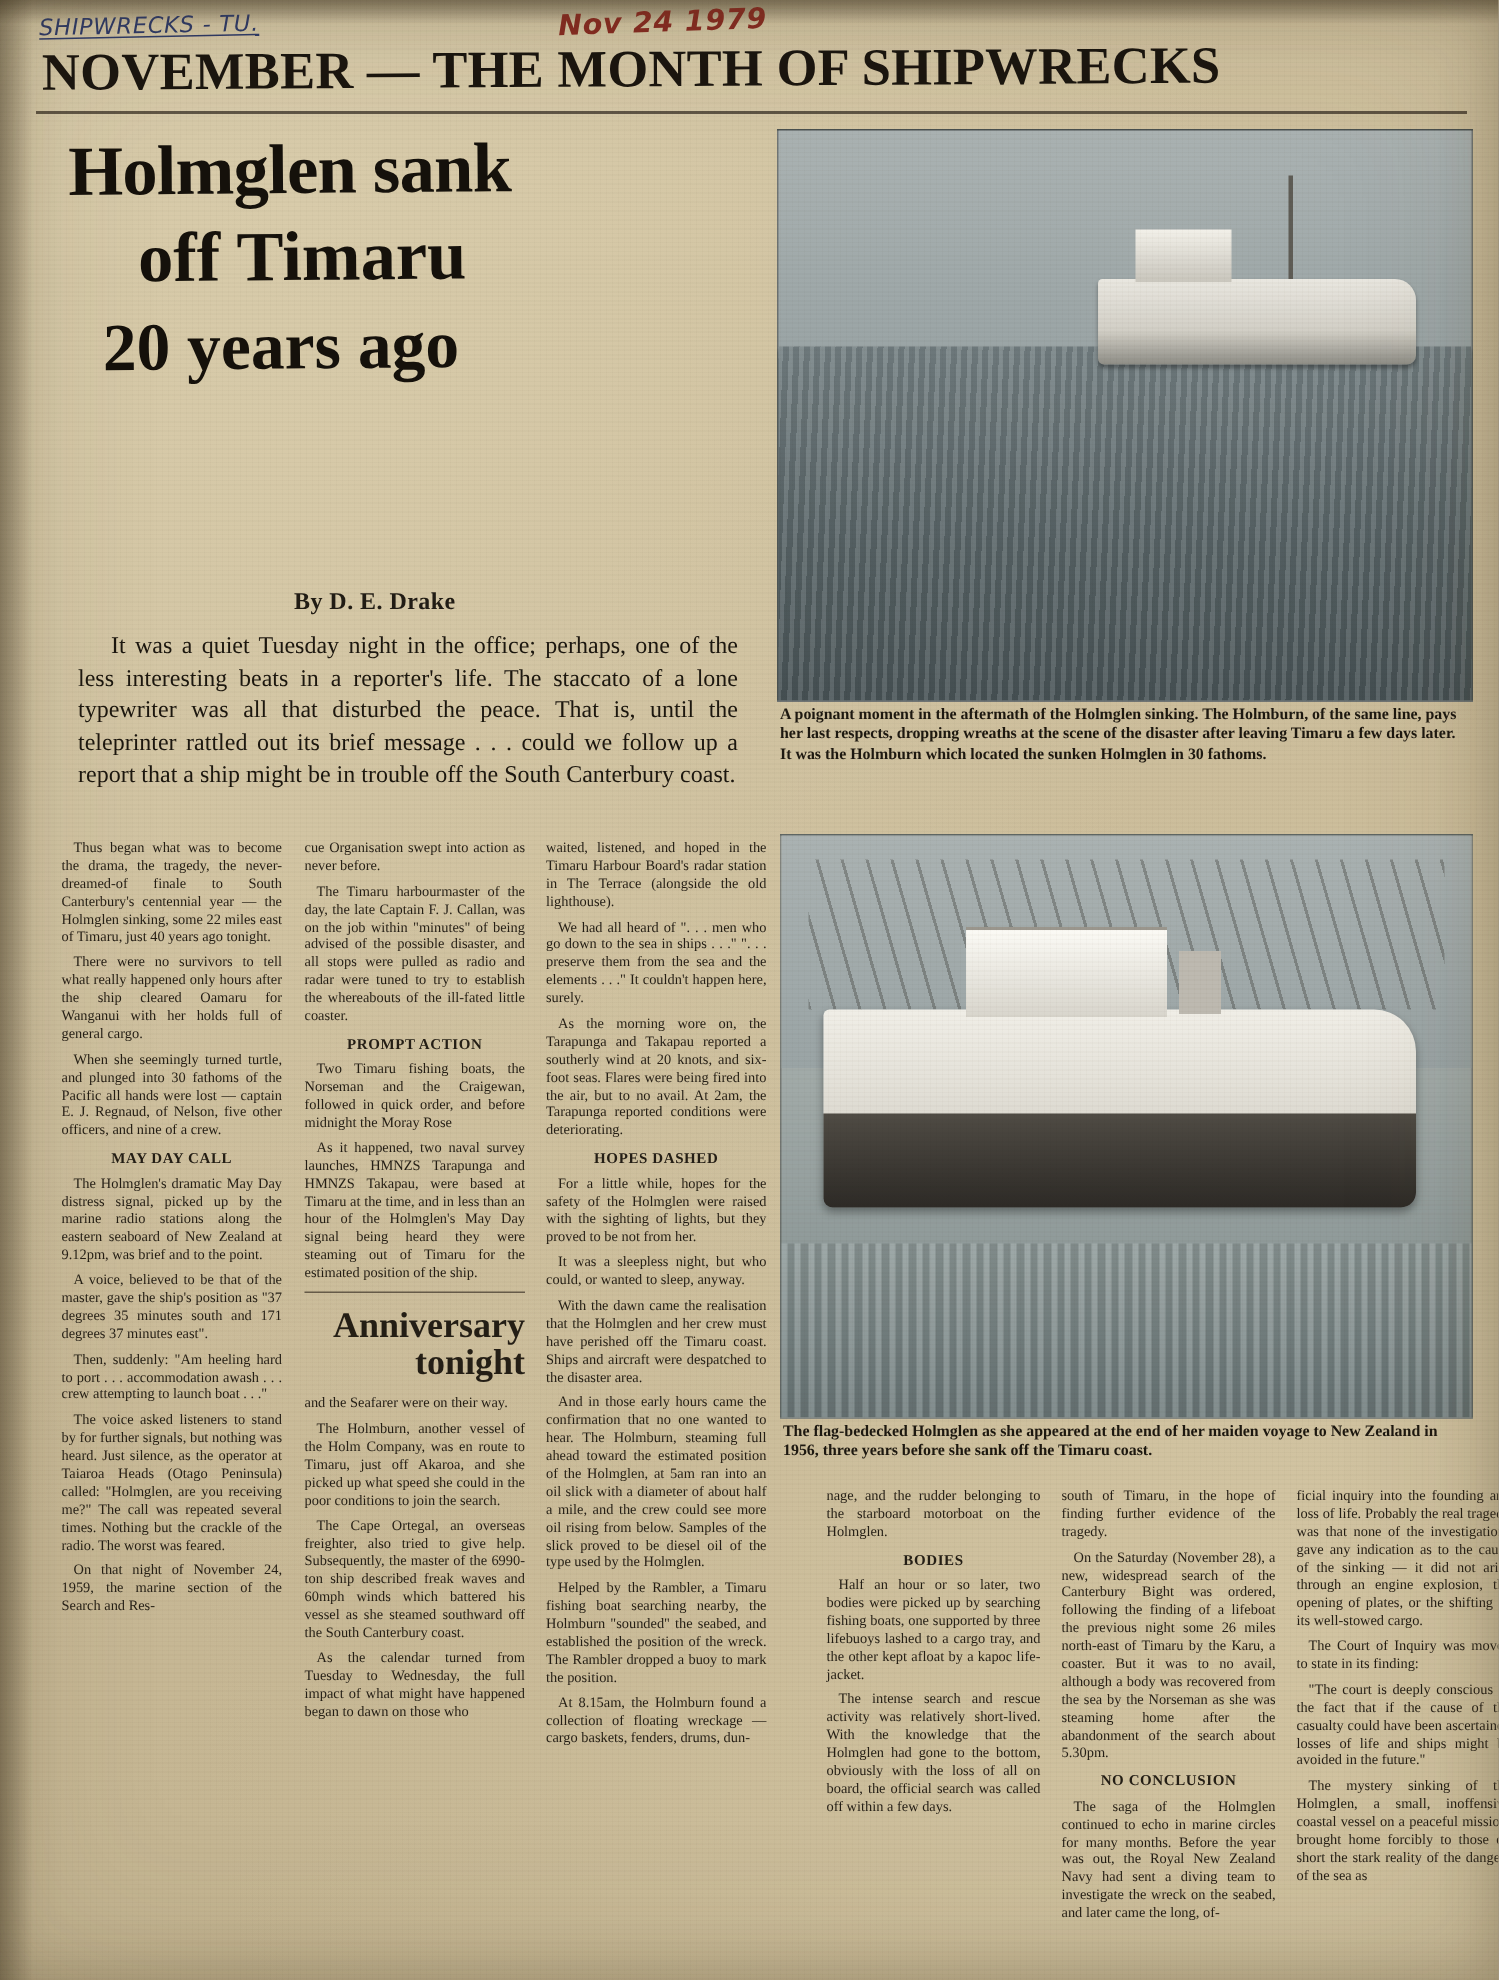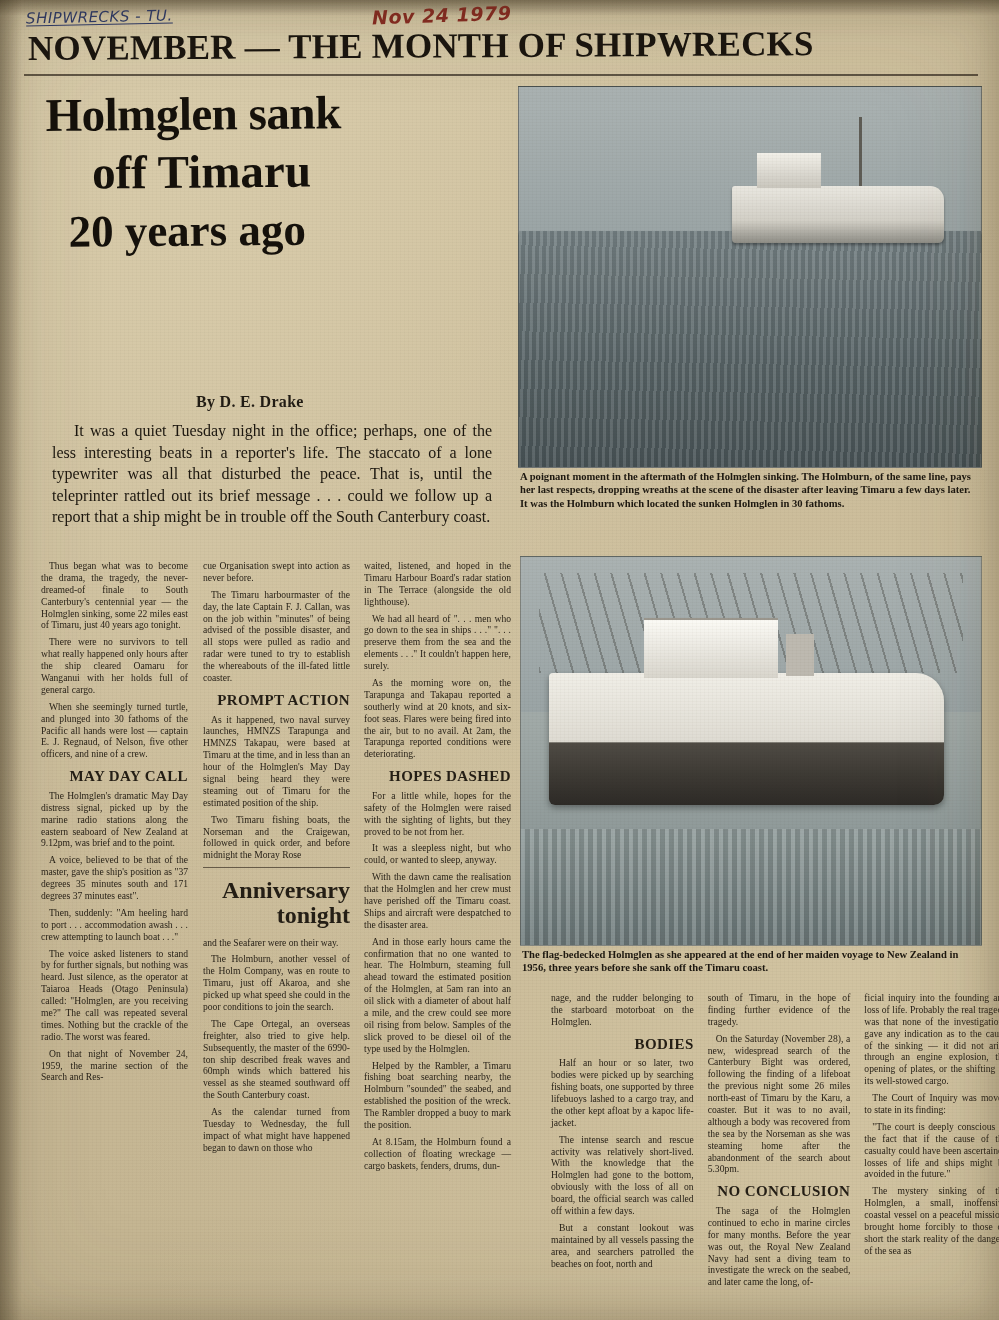--- a/index.html
+++ b/index.html
@@ -143,25 +143,25 @@
     padding: 0 7px;
   }
   .col.c1 { width: 150px; }
   .col.c2 { width: 150px; border-left: 1px solid rgba(50,40,25,.0); }
   .col.c3 { width: 150px; }
   .col p { margin: 0 0 5px 0; text-indent: 8px; }
   .col p.noind { text-indent: 0; }
   .col .ital { font-style: italic; }
   .subhead {
     font-weight: bold;
-    font-size: 15px;
+    font-size: 10px;
     letter-spacing: .4px;
     margin: 7px 0 4px 0;
     text-indent: 0 !important;
-    text-align: right;
+    text-align: center;
   }
   .hr-thin { border: none; border-top: 1px solid #3a3025; margin: 6px 0 6px 0; opacity:.7;}
 
   .anniv {
     font-family: "Liberation Serif", serif;
     font-weight: bold;
     font-size: 24px;
     line-height: 1.05;
     margin: 10px 0 8px 0;
     text-indent: 0 !important;
@@ -302,22 +302,22 @@
         <p>The Holmglen's dramatic May Day distress signal, picked up by the marine radio stations along the eastern seaboard of New Zealand at 9.12pm, was brief and to the point.</p>
         <p>A voice, believed to be that of the master, gave the ship's position as "37 degrees 35 minutes south and 171 degrees 37 minutes east".</p>
         <p>Then, suddenly: "Am heeling hard to port . . . accommodation awash . . . crew attempting to launch boat . . ."</p>
         <p>The voice asked listeners to stand by for further signals, but nothing was heard. Just silence, as the operator at Taiaroa Heads (Otago Peninsula) called: "Holmglen, are you receiving me?" The call was repeated several times. Nothing but the crackle of the radio. The worst was feared.</p>
         <p>On that night of November 24, 1959, the marine section of the Search and Res-</p>
       </div>
     <div class="col c2">
         <p class="noind">cue Organisation swept into action as never before.</p>
         <p>The Timaru harbourmaster of the day, the late Captain F. J. Callan, was on the job within "minutes" of being advised of the possible disaster, and all stops were pulled as radio and radar were tuned to try to establish the whereabouts of the ill-fated little coaster.</p>
         <div class="subhead">PROMPT ACTION</div>
+        <p>Two Timaru fishing boats, the Norseman and the Craigewan, followed in quick order, and before midnight the Moray Rose</p>
         <p>As it happened, two naval survey launches, HMNZS Tarapunga and HMNZS Takapau, were based at Timaru at the time, and in less than an hour of the Holmglen's May Day signal being heard they were steaming out of Timaru for the estimated position of the ship.</p>
-        <p>Two Timaru fishing boats, the Norseman and the Craigewan, followed in quick order, and before midnight the Moray Rose</p>
         <hr class="hr-thin">
         <div class="anniv">Anniversary tonight</div>
         <p class="noind">and the Seafarer were on their way.</p>
         <p>The Holmburn, another vessel of the Holm Company, was en route to Timaru, just off Akaroa, and she picked up what speed she could in the poor conditions to join the search.</p>
         <p>The Cape Ortegal, an overseas freighter, also tried to give help. Subsequently, the master of the 6990-ton ship described freak waves and 60mph winds which battered his vessel as she steamed southward off the South Canterbury coast.</p>
         <p>As the calendar turned from Tuesday to Wednesday, the full impact of what might have happened began to dawn on those who</p>
       </div>
     <div class="col c3">
         <p class="noind">waited, listened, and hoped in the Timaru Harbour Board's radar station in The Terrace (alongside the old lighthouse).</p>
         <p>We had all heard of ". . . men who go down to the sea in ships . . ." ". . . preserve them from the sea and the elements . . ." It couldn't happen here, surely.</p>
@@ -349,21 +349,20 @@
     </div>
   </div>
   <div class="cap" id="cap-2">The flag-bedecked Holmglen as she appeared at the end of her maiden voyage to New Zealand in 1956, three years before she sank off the Timaru coast.</div>
 
   <div class="bcols">
     <div class="bcol">
         <p class="noind">nage, and the rudder belonging to the starboard motorboat on the Holmglen.</p>
         <div class="subhead">BODIES</div>
         <p>Half an hour or so later, two bodies were picked up by searching fishing boats, one supported by three lifebuoys lashed to a cargo tray, and the other kept afloat by a kapoc life-jacket.</p>
         <p>The intense search and rescue activity was relatively short-lived. With the knowledge that the Holmglen had gone to the bottom, obviously with the loss of all on board, the official search was called off within a few days.</p>
-        <p>But a constant lookout was maintained by all vessels passing the area, and searchers patrolled the beaches on foot, north and</p>
       </div>
     <div class="bcol">
         <p class="noind">south of Timaru, in the hope of finding further evidence of the tragedy.</p>
         <p>On the Saturday (November 28), a new, widespread search of the Canterbury Bight was ordered, following the finding of a lifeboat the previous night some 26 miles north-east of Timaru by the Karu, a coaster. But it was to no avail, although a body was recovered from the sea by the Norseman as she was steaming home after the abandonment of the search about 5.30pm.</p>
         <div class="subhead">NO CONCLUSION</div>
         <p>The saga of the Holmglen continued to echo in marine circles for many months. Before the year was out, the Royal New Zealand Navy had sent a diving team to investigate the wreck on the seabed, and later came the long, of-</p>
       </div>
     <div class="bcol">
         <p class="noind">ficial inquiry into the founding and loss of life. Probably the real tragedy was that none of the investigations gave any indication as to the cause of the sinking — it did not arise through an engine explosion, the opening of plates, or the shifting of its well-stowed cargo.</p>
         <p>The Court of Inquiry was moved to state in its finding:</p>

